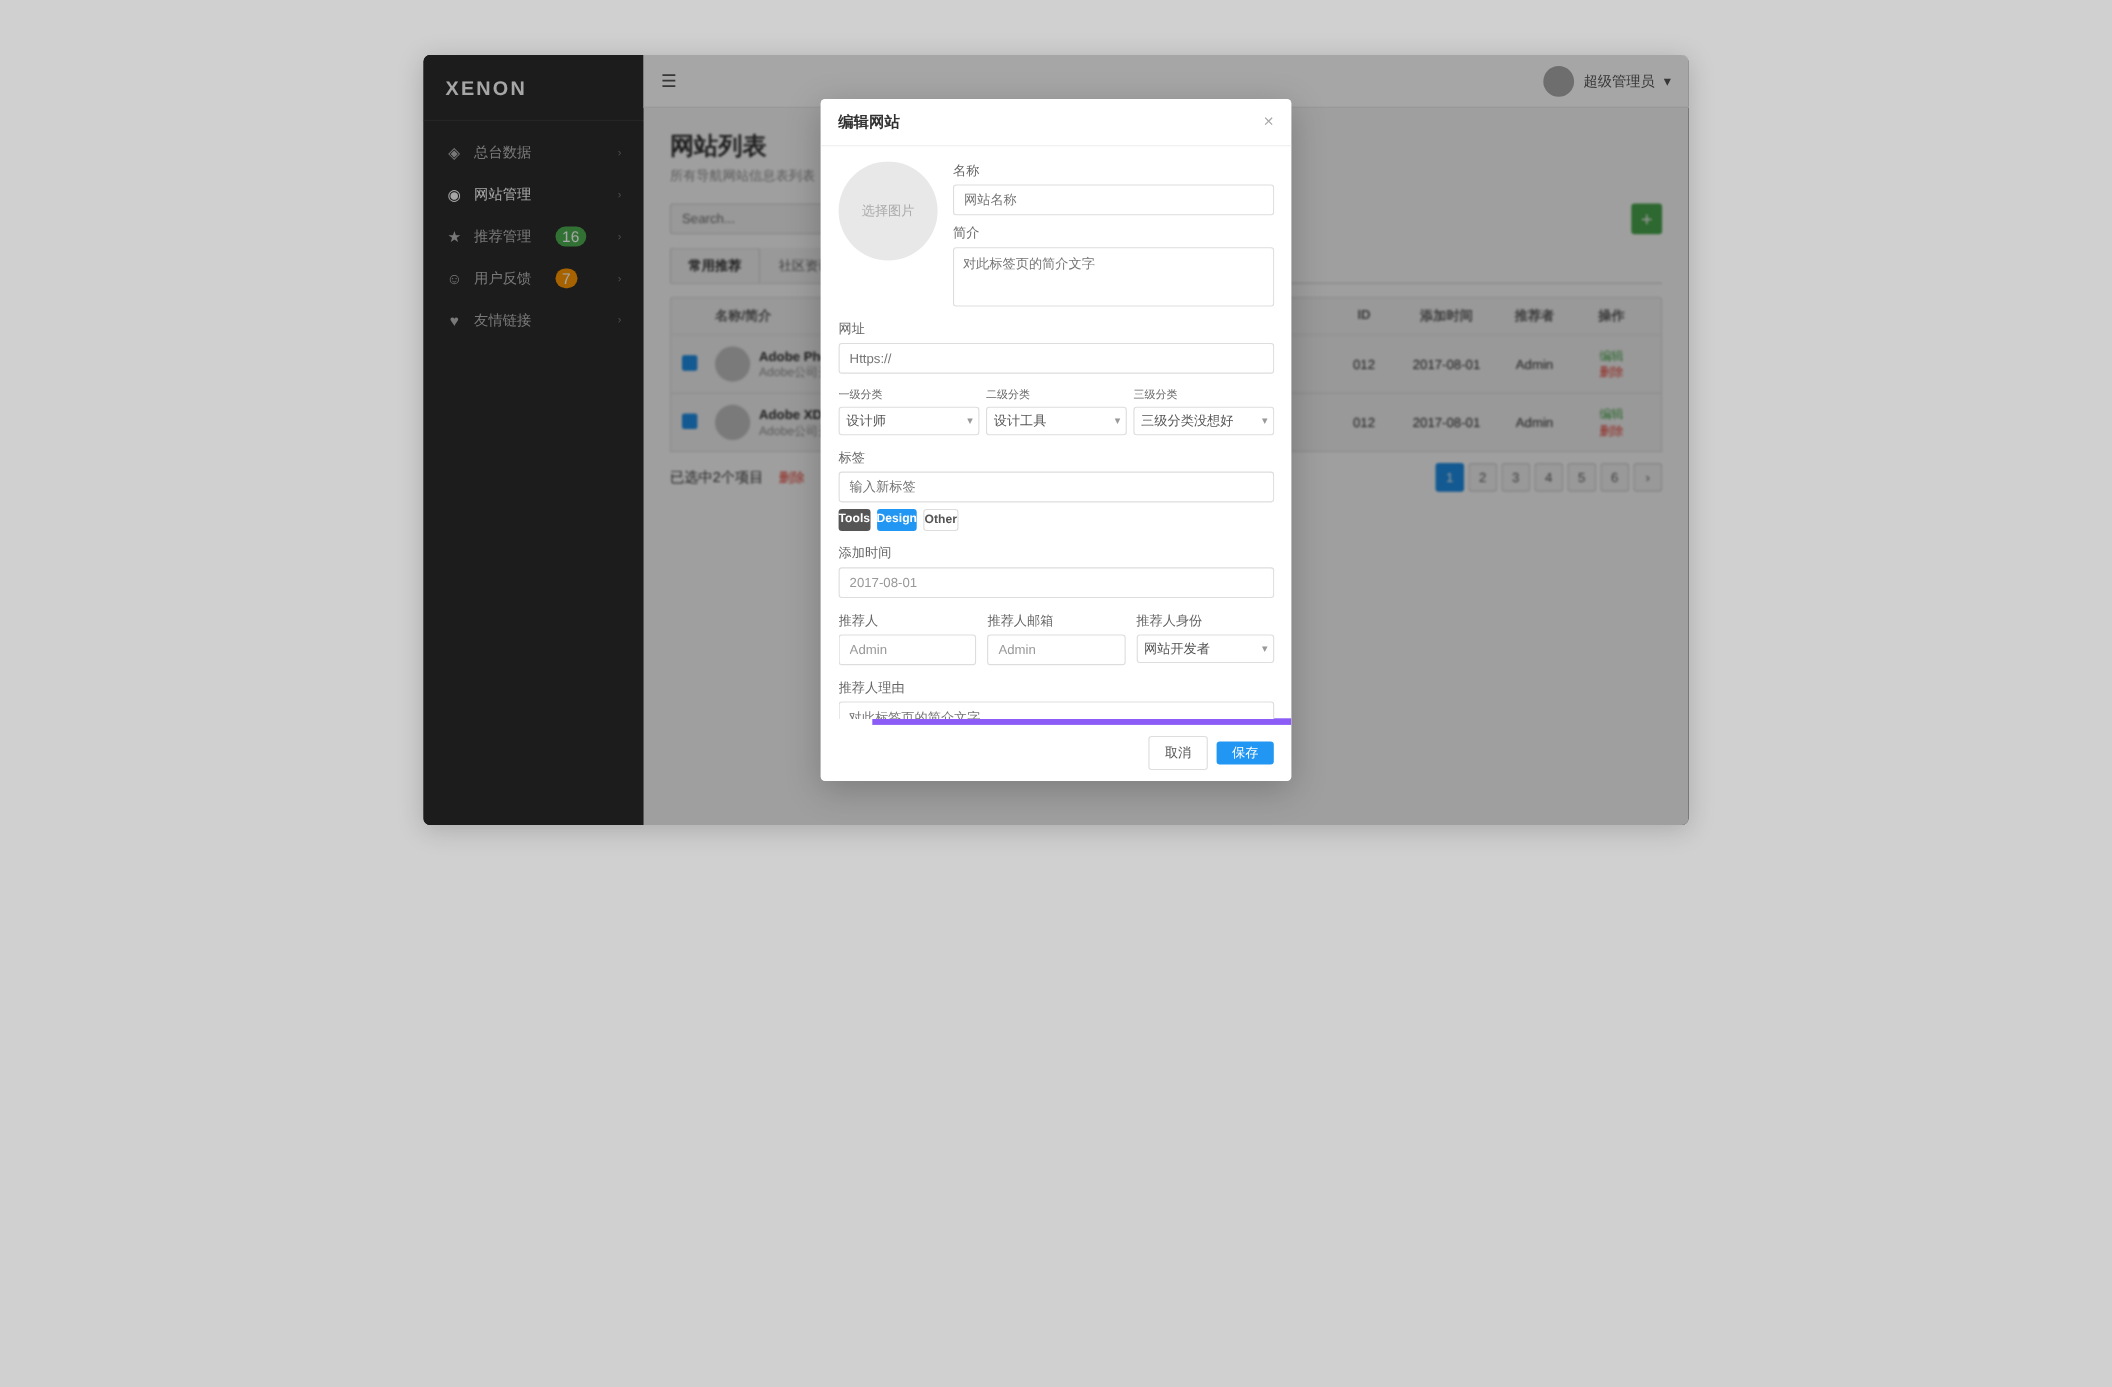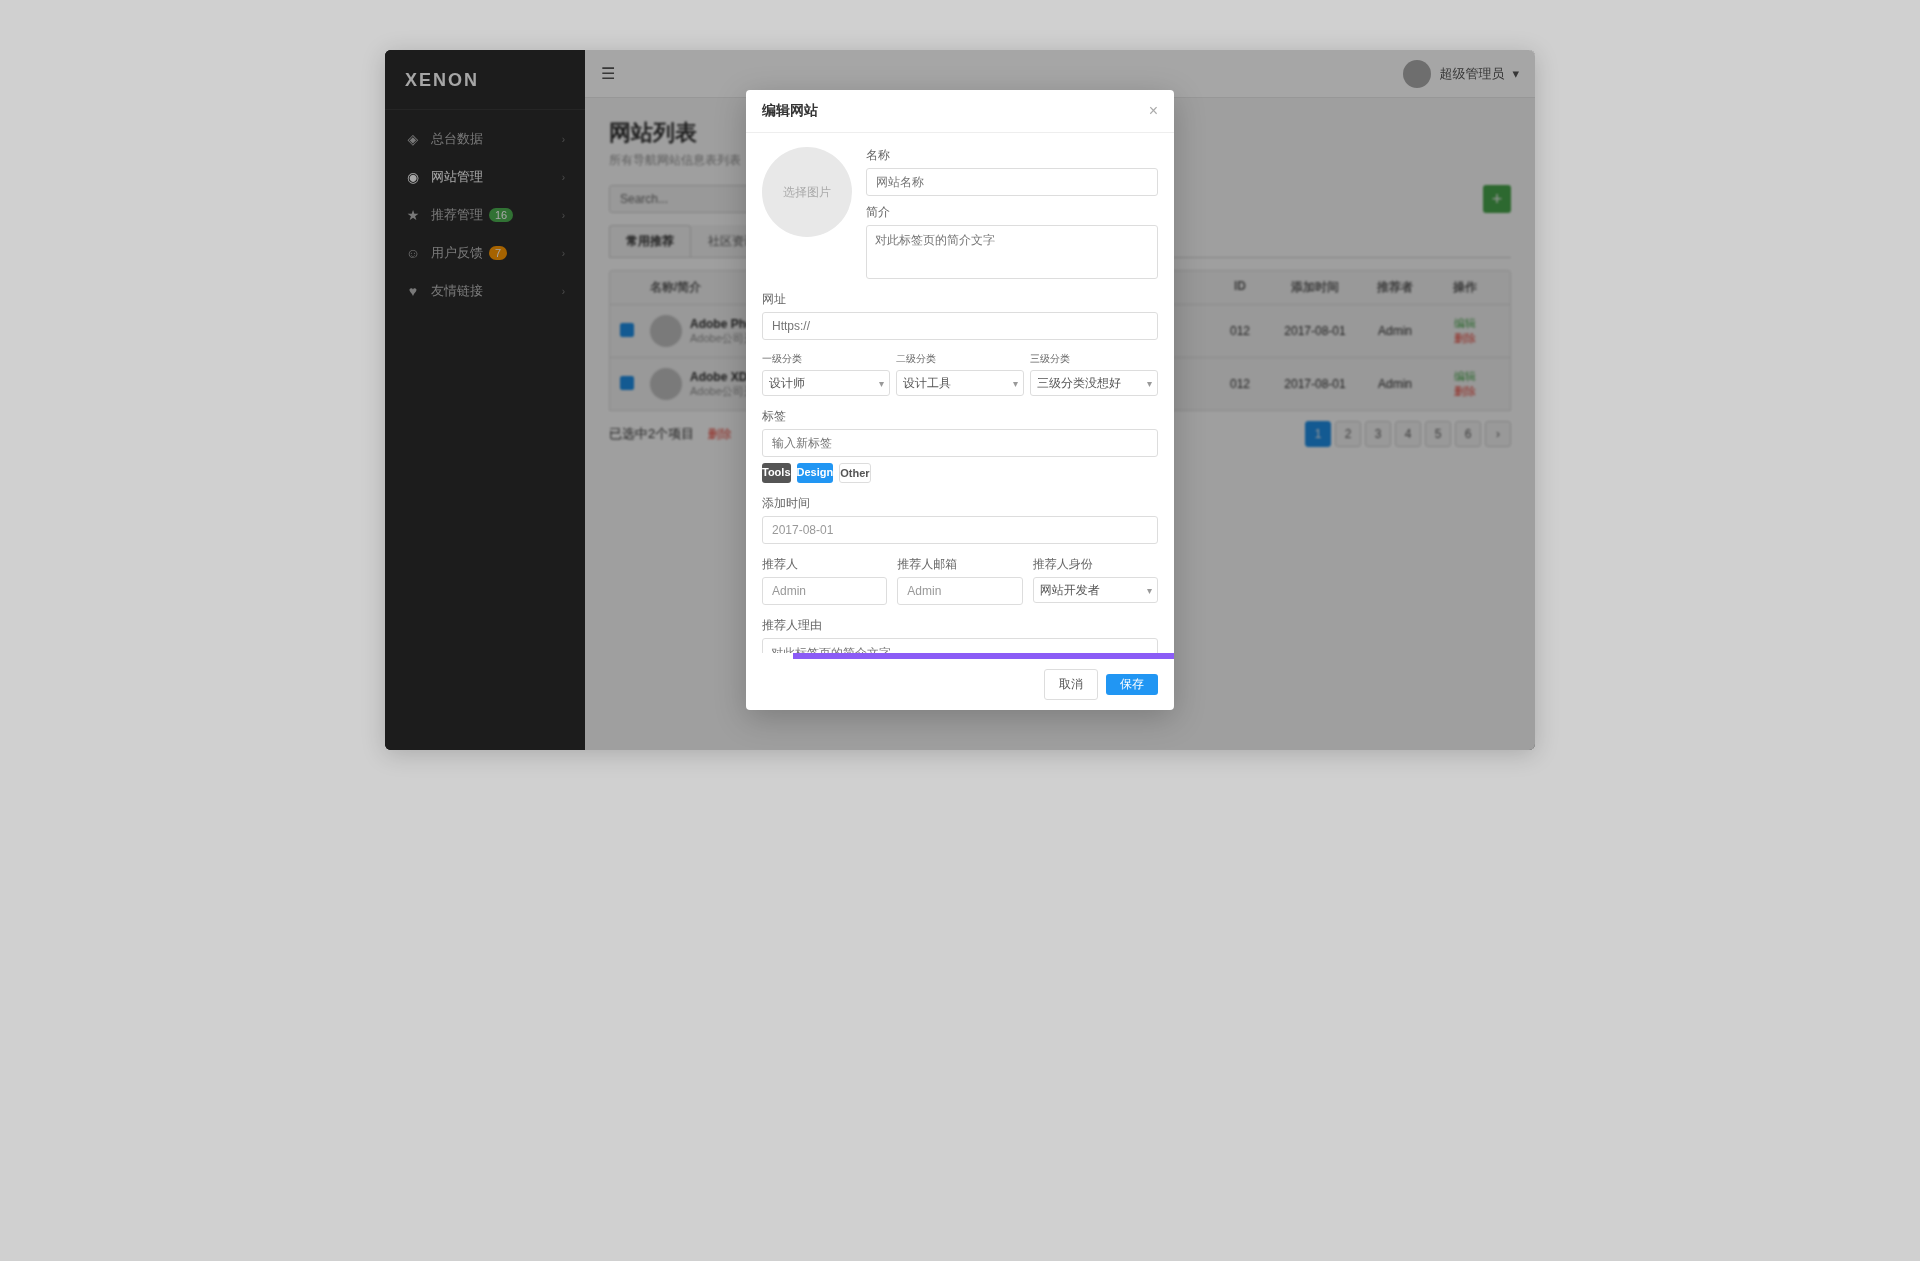--- a/index.html
+++ b/index.html
@@ -61,22 +61,22 @@
     .sidebar-item .arrow {
       margin-left: auto;
       font-size: 10px;
       color: #777;
     }
     .badge {
       background: #4caf50;
       color: #fff;
       border-radius: 10px;
       padding: 1px 6px;
-      font-size: 11px;
-      margin-left: 6px;
+      font-size: 14px;
+      margin-left: 22px;
     }
     .badge-orange { background: #ff9800; }
     .sidebar-footer {
       margin-top: auto;
       padding: 14px 20px;
       color: #666;
       font-size: 11px;
     }
     
     .main {

